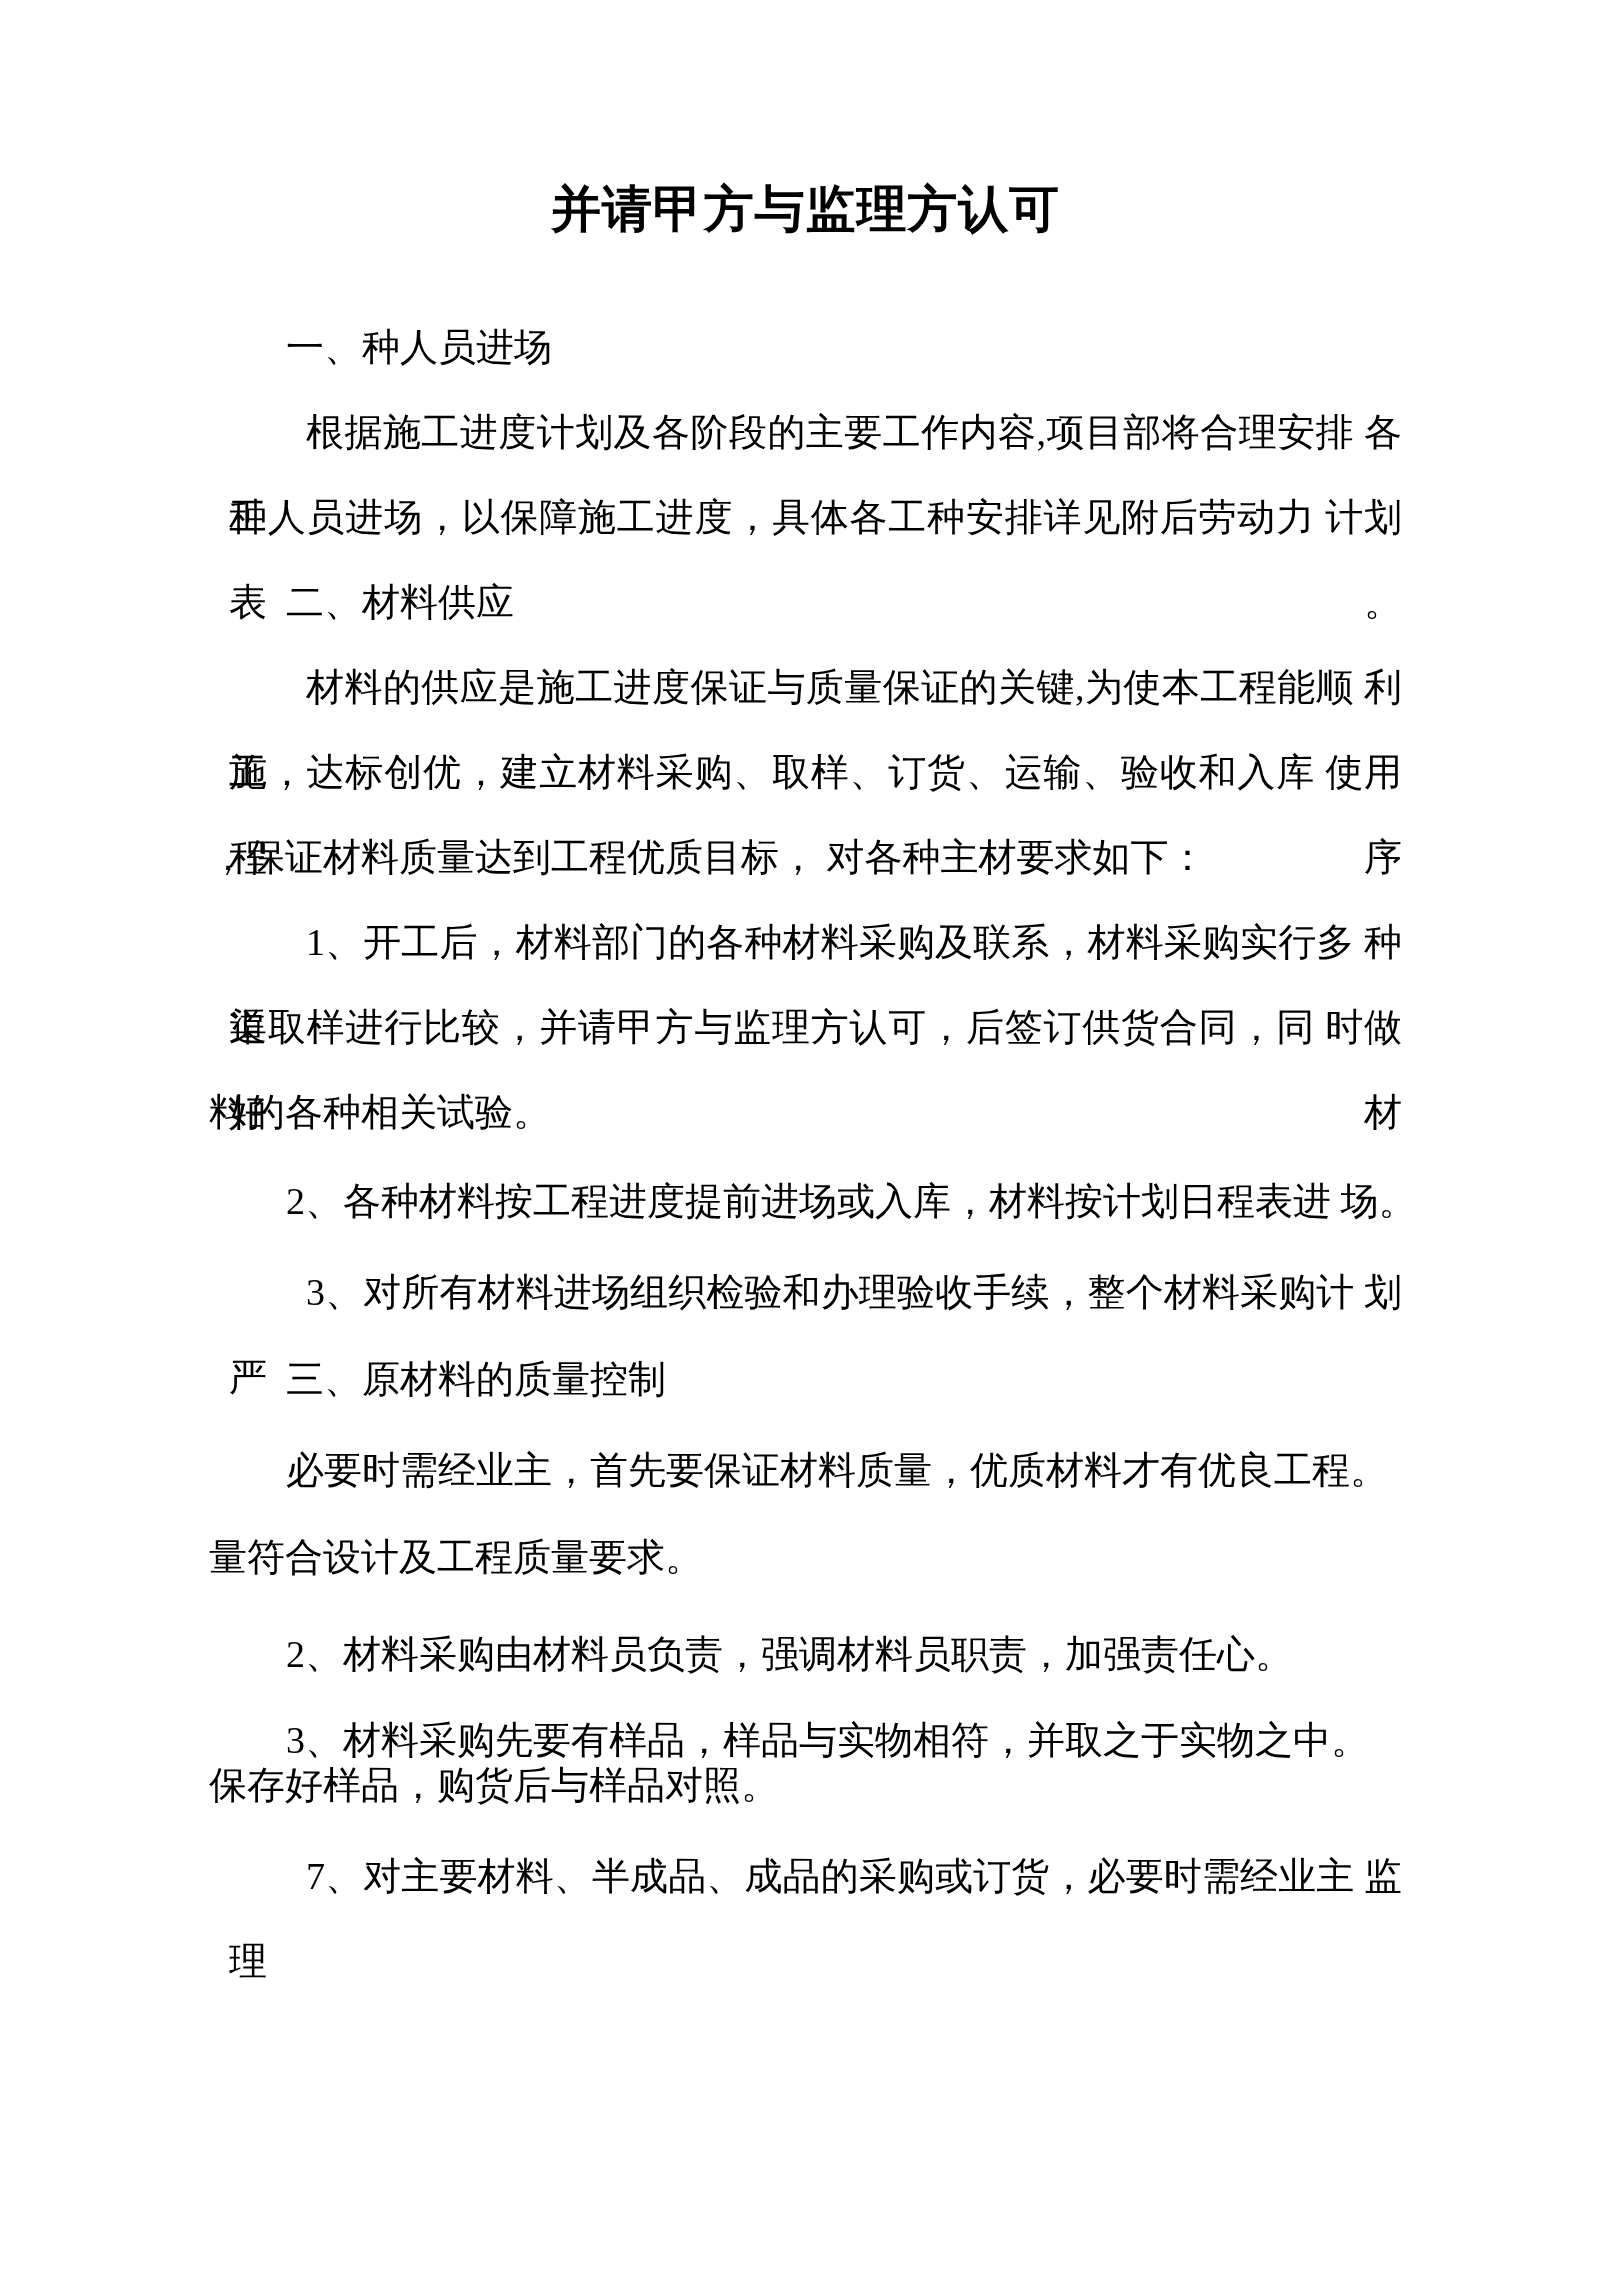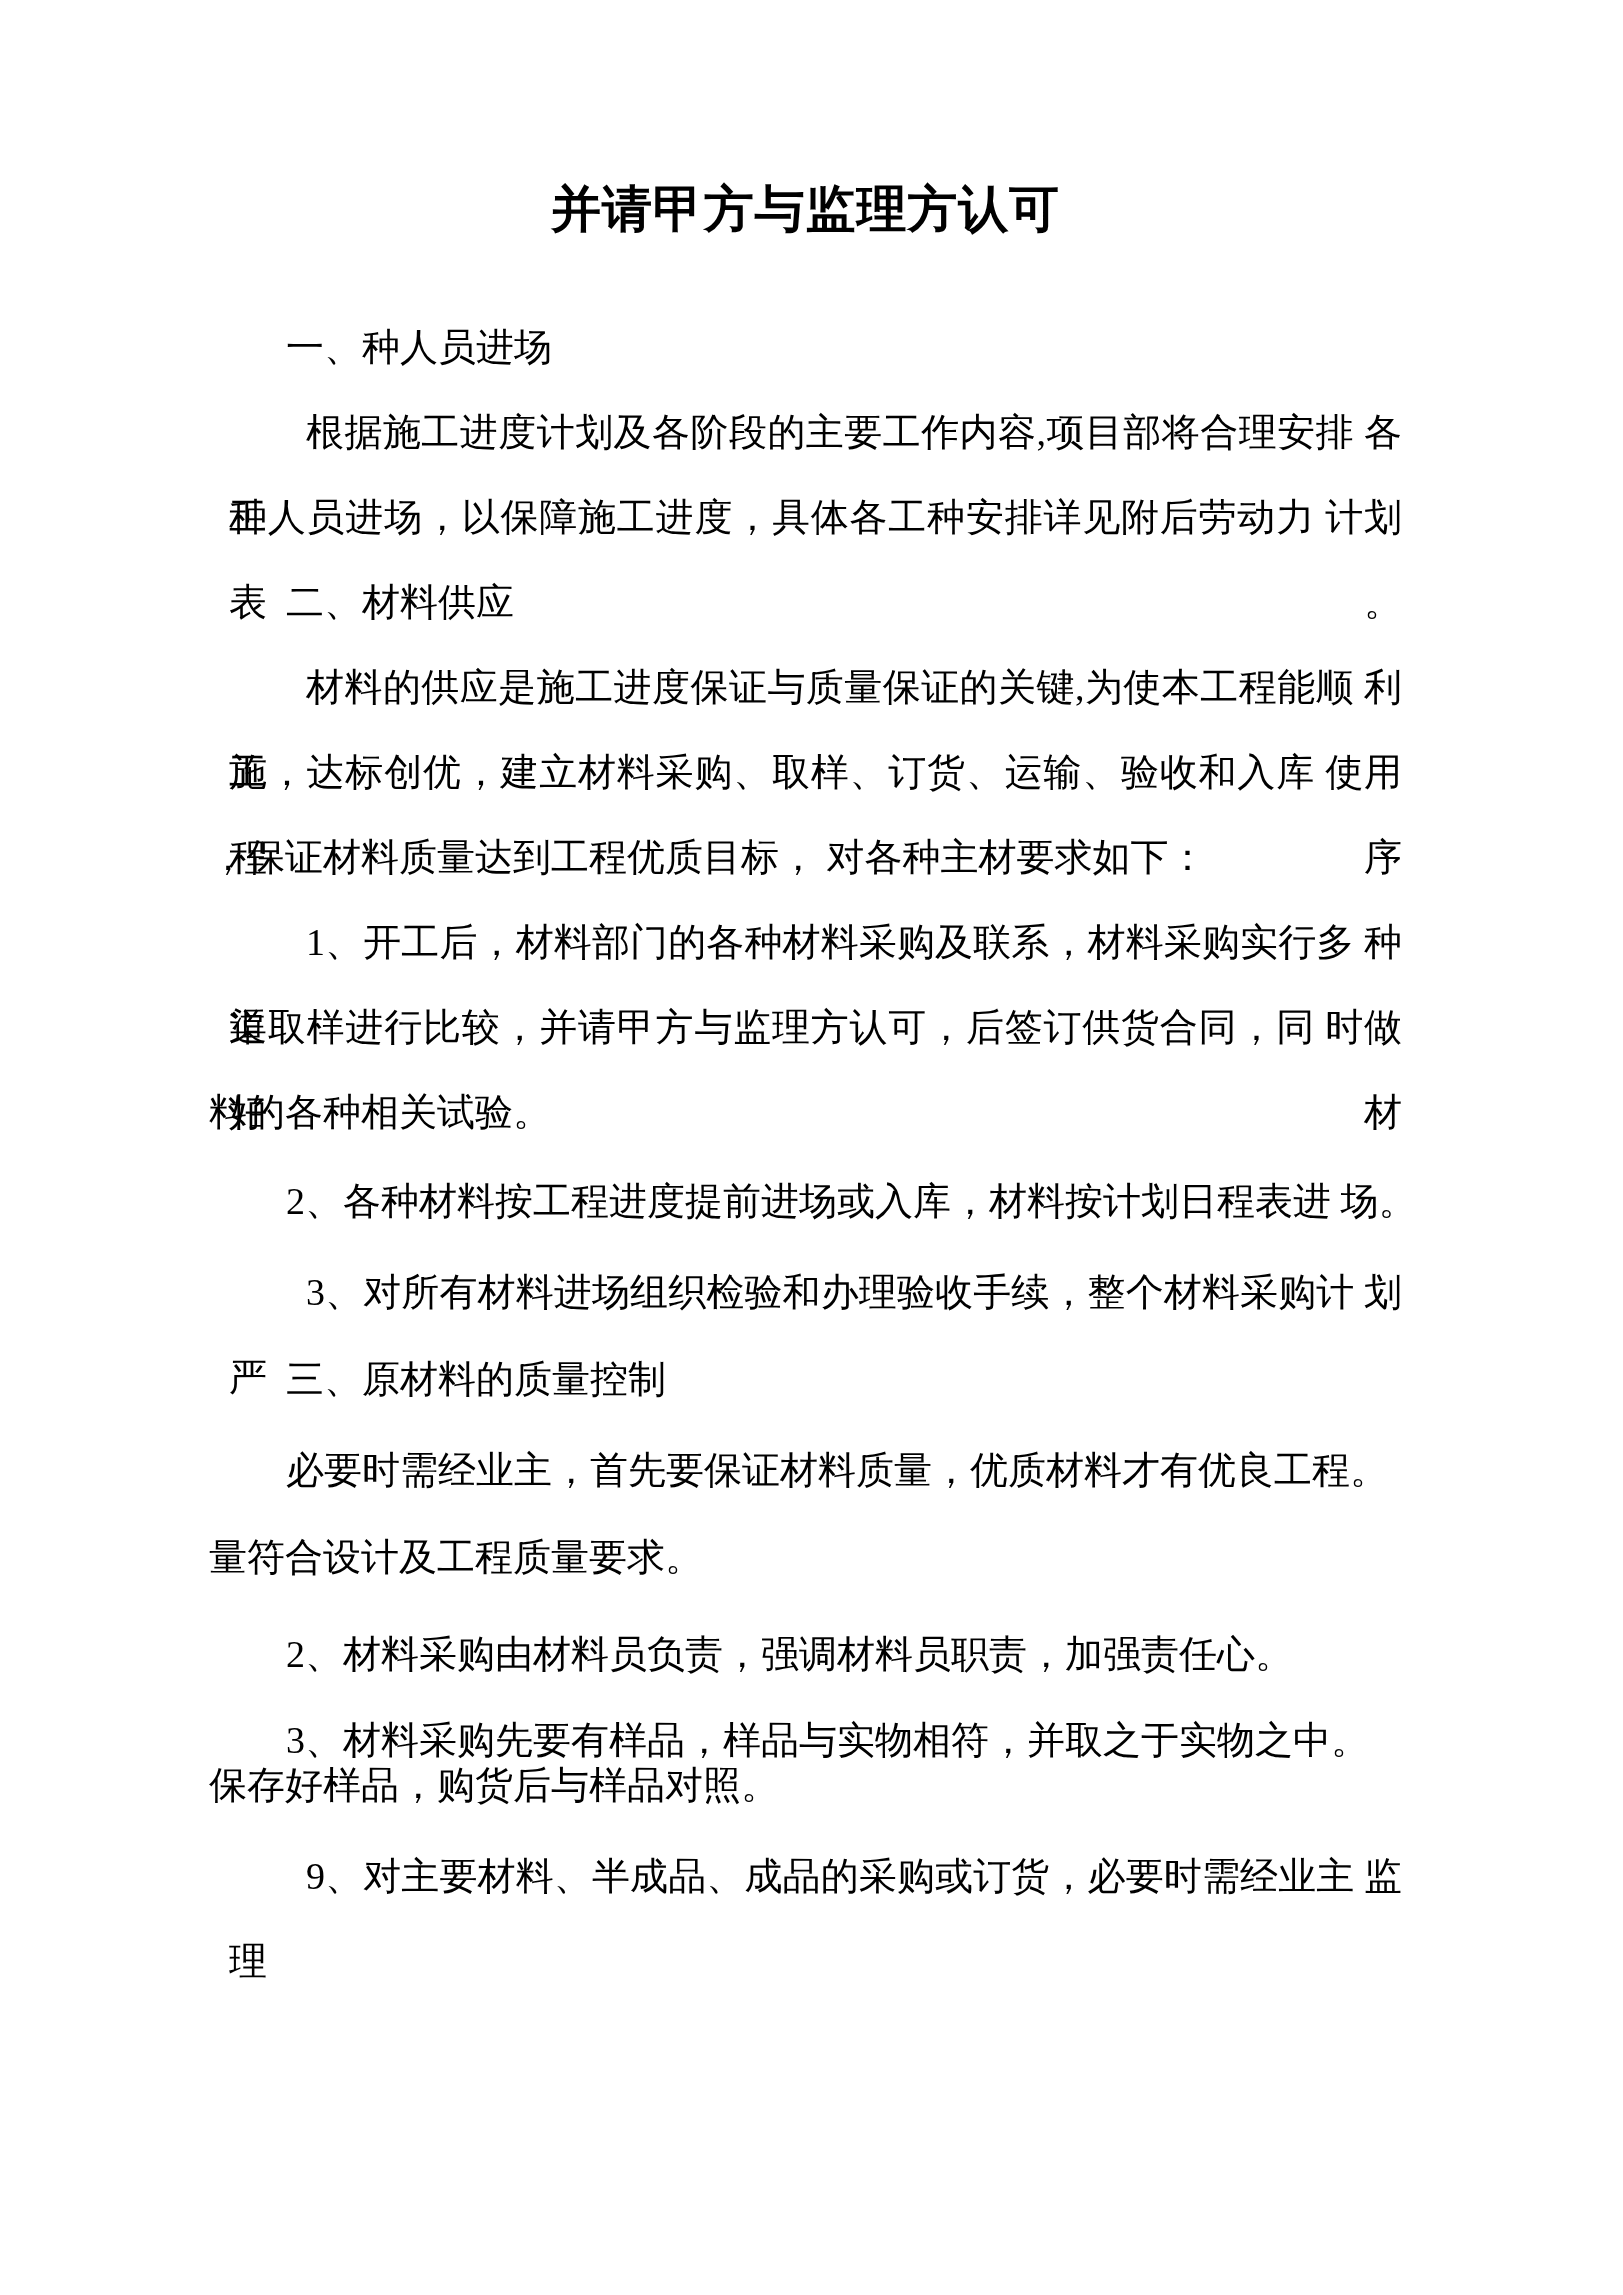--- a/index.html
+++ b/index.html
@@ -70,16 +70,16 @@
       <div class="line cont justify">道取样进行比较，并请甲方与监理方认可，后签订供货合同，同 时做好材</div>
       <div class="line cont" style="height: 89px;">料的各种相关试验。</div>
       <div class="line first" style="height: 91px;">2、各种材料按工程进度提前进场或入库，材料按计划日程表进 场。</div>
       <div class="line first justify" style="height: 87px;">3、对所有材料进场组织检验和办理验收手续，整个材料采购计 划严</div>
       <div class="line heading" style="height: 91px;">三、原材料的质量控制</div>
       <div class="line first" style="height: 87px;">必要时需经业主，首先要保证材料质量，优质材料才有优良工程。</div>
       <div class="line cont" style="height: 97px;">量符合设计及工程质量要求。</div>
       <div class="line first" style="height: 86px;">2、材料采购由材料员负责，强调材料员职责，加强责任心。</div>
       <div class="line first" style="height: 45px;">3、材料采购先要有样品，样品与实物相符，并取之于实物之中。</div>
       <div class="line cont" style="height: 91px;">保存好样品，购货后与样品对照。</div>
-      <div class="line first justify">9、对主要材料、半成品、成品的采购或订货，必要时需经业主 监理</div>
+      <div class="line first justify">7、对主要材料、半成品、成品的采购或订货，必要时需经业主 监理</div>
     </div>
 </div>
 
 
 </body></html>

